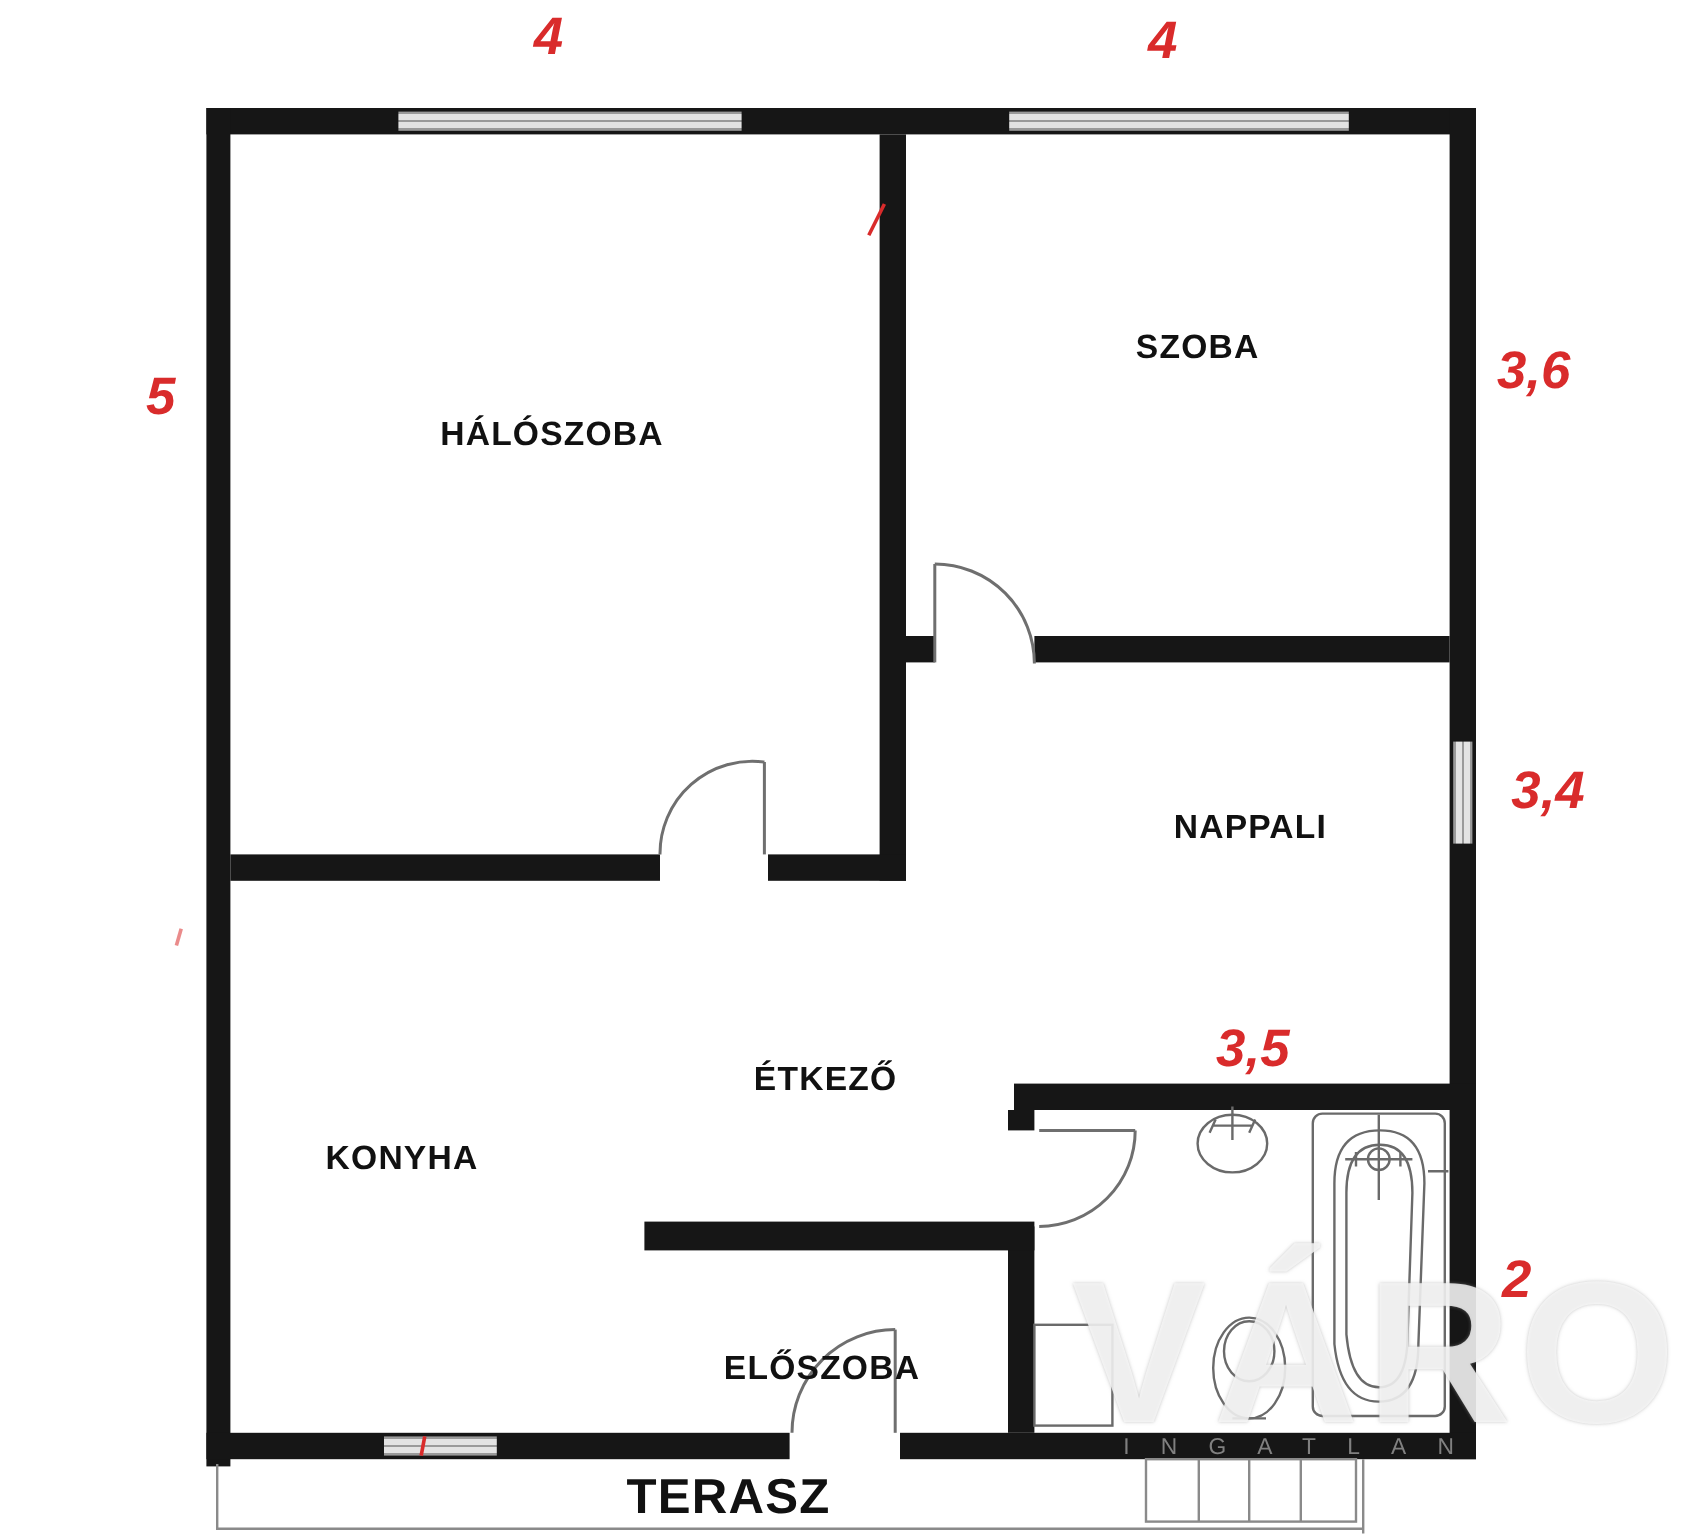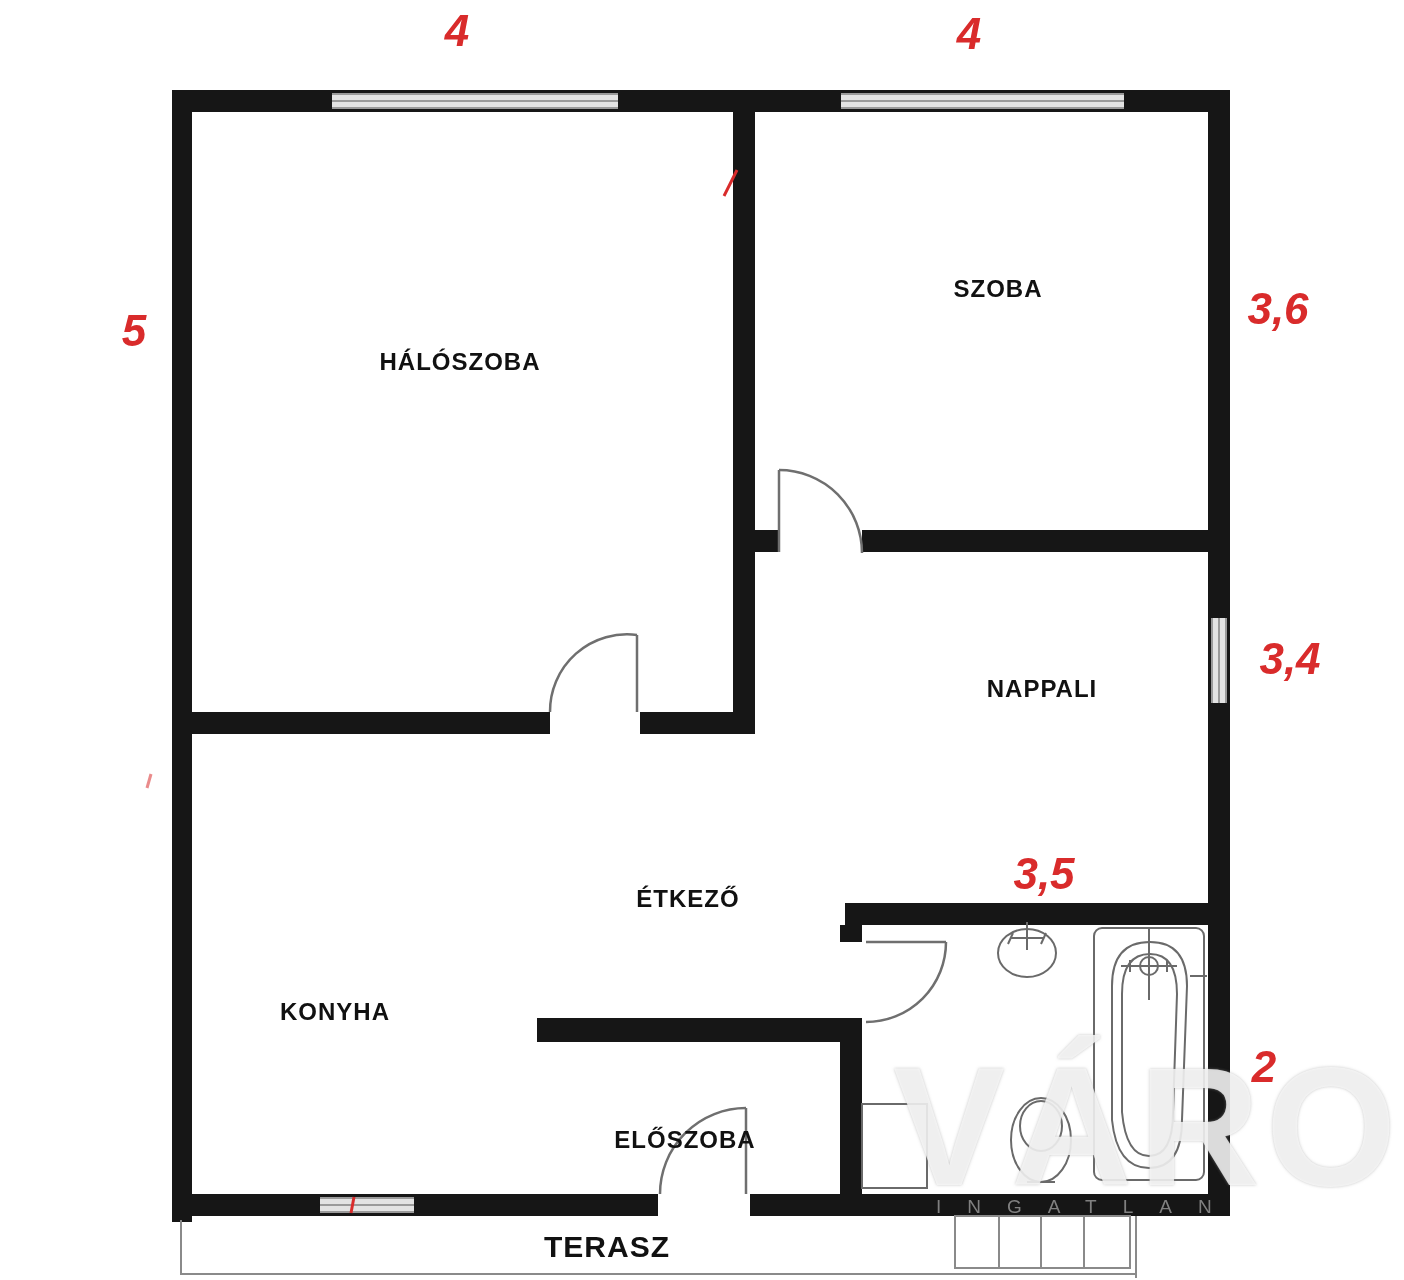--- a/index.html
+++ b/index.html
@@ -22,21 +22,21 @@
     background:linear-gradient(to right,
       #9a9a9a 0 2px, #e3e3e3 2px 7px,
       #9a9a9a 7px 9px, #e3e3e3 9px 14px,
       #9a9a9a 14px 16px);
   }
   svg.overlay{position:absolute;left:0;top:0;}
   .room-label{
     position:absolute;
     transform:translate(-50%,-50%);
     font-weight:bold;
-    font-size:24px;
+    font-size:28px;
     letter-spacing:1px;
     color:#111;
     white-space:nowrap;
   }
   .dim{
     position:absolute;
     transform:translate(-50%,-50%);
     font-style:italic;
     font-weight:600;
     font-size:44px;
@@ -138,23 +138,23 @@
       <path d="M 737,170 L 724,196"></path>
       <path d="M 354,1197 L 351,1213"></path>
       <path d="M 151,774 L 147,788" opacity="0.55"></path>
     </g>
   </svg>
 
   <div class="room-label" style="left:460px;top:362px;">HÁLÓSZOBA</div>
   <div class="room-label" style="left:998px;top:289px;">SZOBA</div>
   <div class="room-label" style="left:1042px;top:689px;">NAPPALI</div>
   <div class="room-label" style="left:688px;top:899px;">ÉTKEZŐ</div>
-  <div class="room-label" style="left:335px;top:965px;margin-top:47px;">KONYHA</div>
+  <div class="room-label" style="left:335px;top:965px;">KONYHA</div>
   <div class="room-label" style="left:685px;top:1140px;text-align:right;">ELŐSZOBA</div>
-  <div class="room-label" style="left:607px;top:1247px;font-size:30px;">TERASZ</div>
+  <div class="room-label" style="left:607px;top:1247px;font-size:41px;">TERASZ</div>
 
   <div class="dim" style="left:457px;top:31px;">4</div>
   <div class="dim" style="left:969px;top:34px;">4</div>
   <div class="dim" style="left:134px;top:331px;">5</div>
   <div class="dim" style="left:1278px;top:279px;margin-top:30px;">3,6</div>
   <div class="dim" style="left:1290px;top:659px;">3,4</div>
   <div class="dim" style="left:1044px;top:874px;">3,5</div>
   <div class="dim" style="left:1264px;top:1067px;">2</div>
 
   <div class="watermark-big">VÁROS</div>

